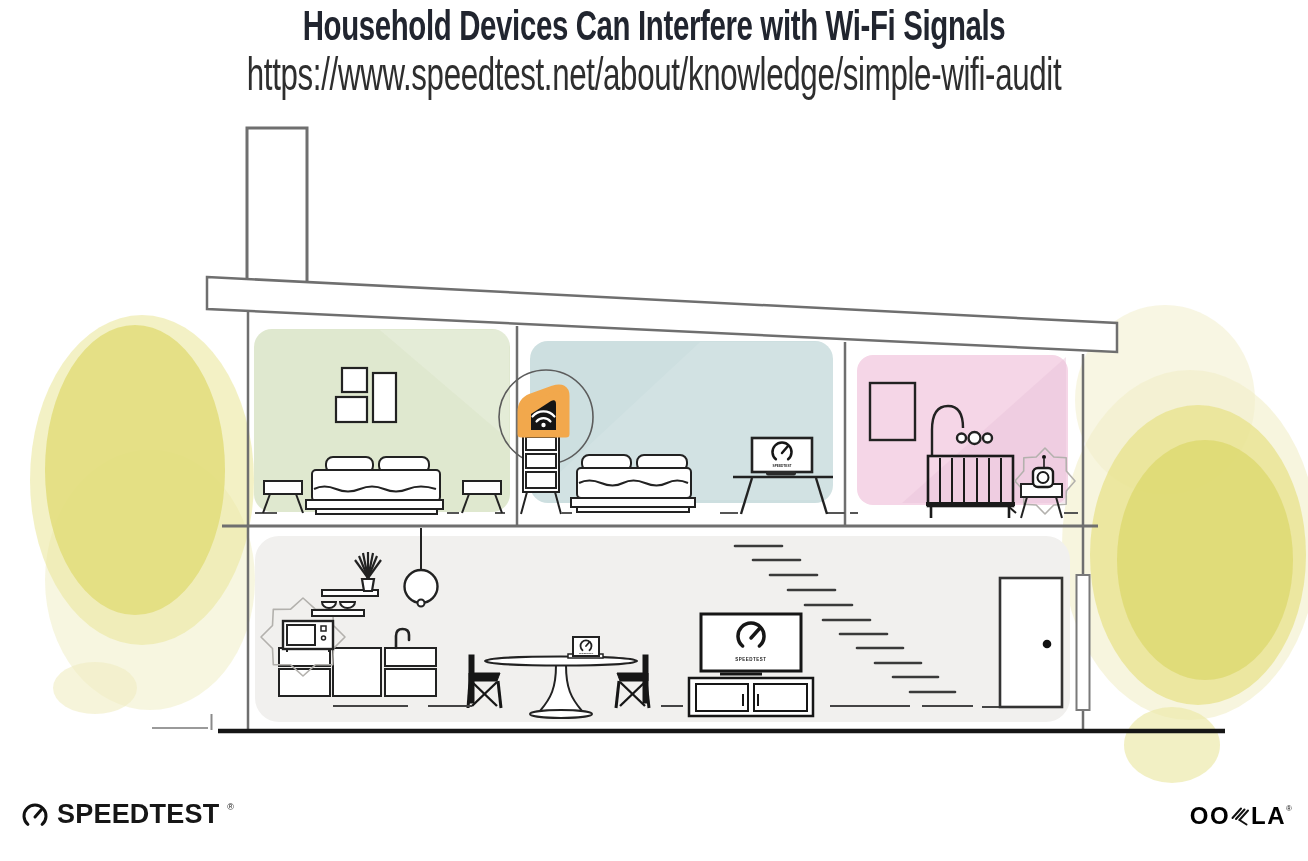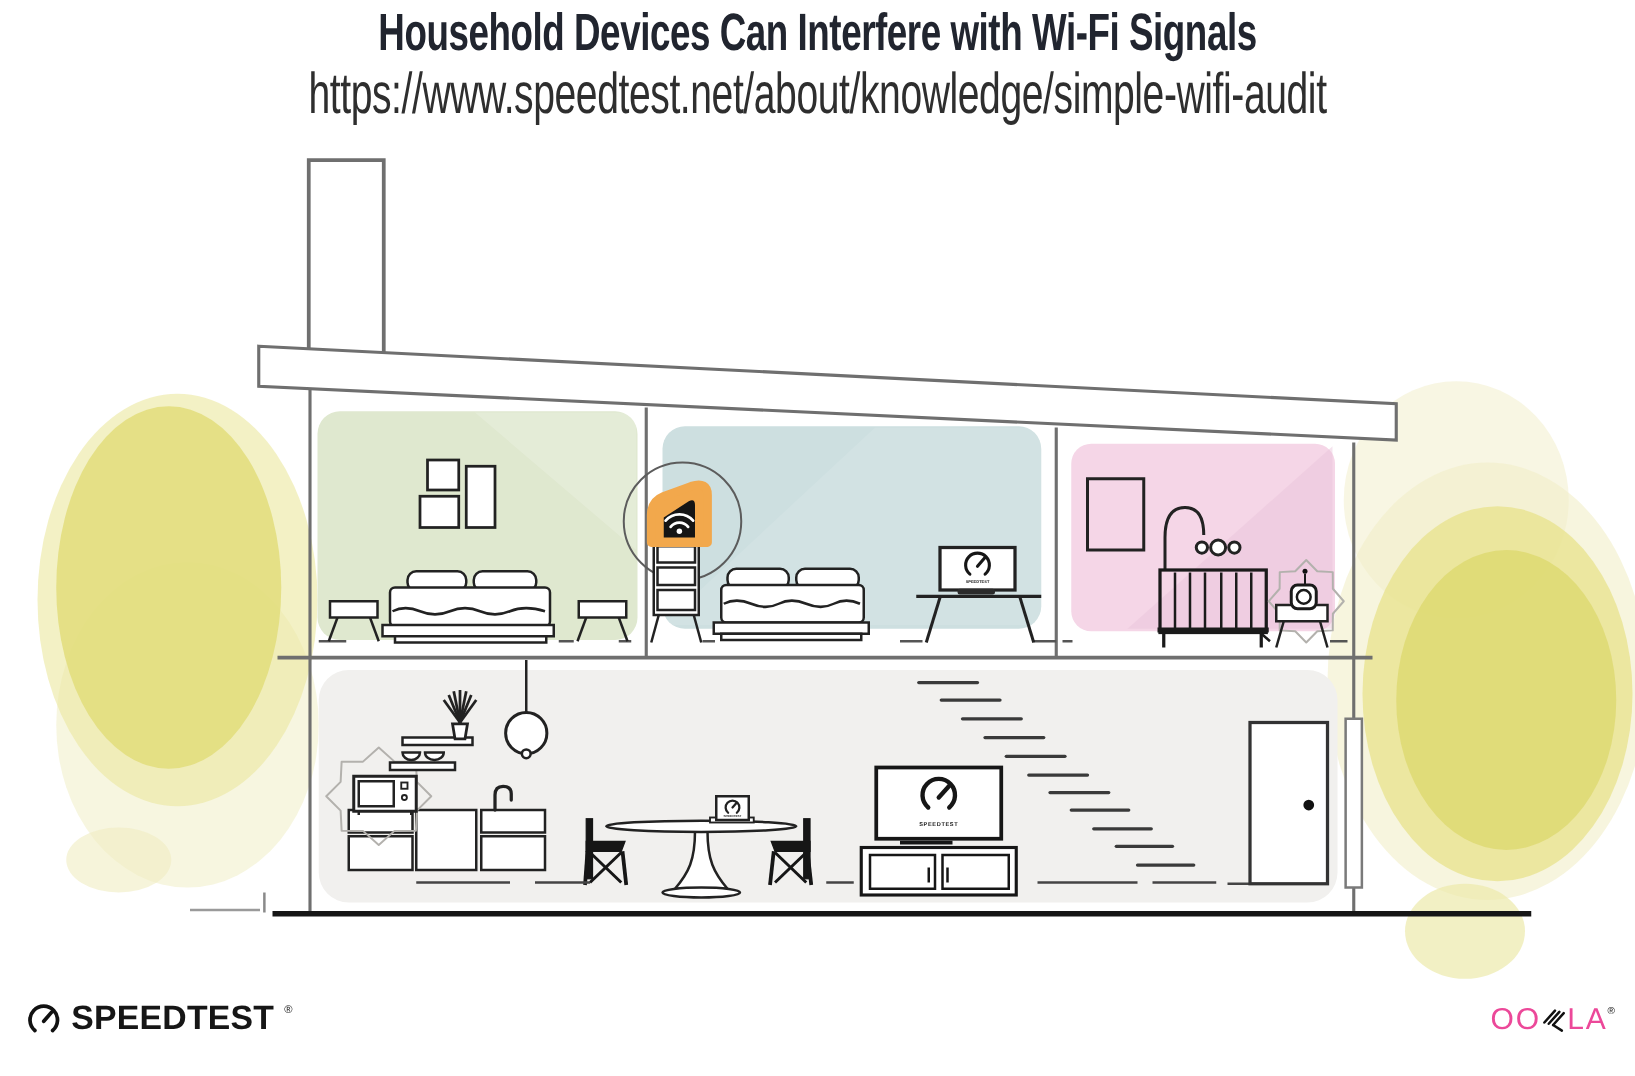--- a/index.html
+++ b/index.html
@@ -8,21 +8,21 @@
   .hdr{position:absolute;left:0;width:100%;text-align:center;white-space:nowrap;}
   #title{top:2px;font-size:42px;line-height:48px;font-weight:700;color:#21252f;
          transform:scaleX(0.70);transform-origin:50% 50%;letter-spacing:-0.5px;}
   #url{top:48px;font-size:46px;line-height:52px;font-weight:400;color:#2e2e2e;
        transform:scaleX(0.68);transform-origin:50% 50%;letter-spacing:-0.5px;}
   #scene{position:absolute;left:0;top:0;width:1308px;height:861px;}
   .footer-left{position:absolute;left:20px;top:799px;display:flex;align-items:center;gap:7px;}
   .st-text{font-size:27px;font-weight:700;color:#161616;letter-spacing:0.2px;}
   .tm{font-size:9px;color:#161616;vertical-align:top;position:relative;top:-8px;left:1px;}
   .footer-right{position:absolute;right:16px;top:802px;display:flex;align-items:center;}
-  .ookla-text{font-size:24px;font-weight:400;color:#ec4899;letter-spacing:1.5px;}
+  .ookla-text{font-size:24px;font-weight:700;color:#000000;letter-spacing:1.5px;}
   .ookla-k{margin:0 1px;}
   .tm2{font-size:8px;color:#111;position:relative;top:-8px;}
 </style>
 </head>
 <body>
 
 <svg id="scene" viewBox="0 0 1308 861">
 
   <g>
     <ellipse cx="150" cy="580" rx="105" ry="130" fill="#f1eec6" opacity="0.55"></ellipse>

